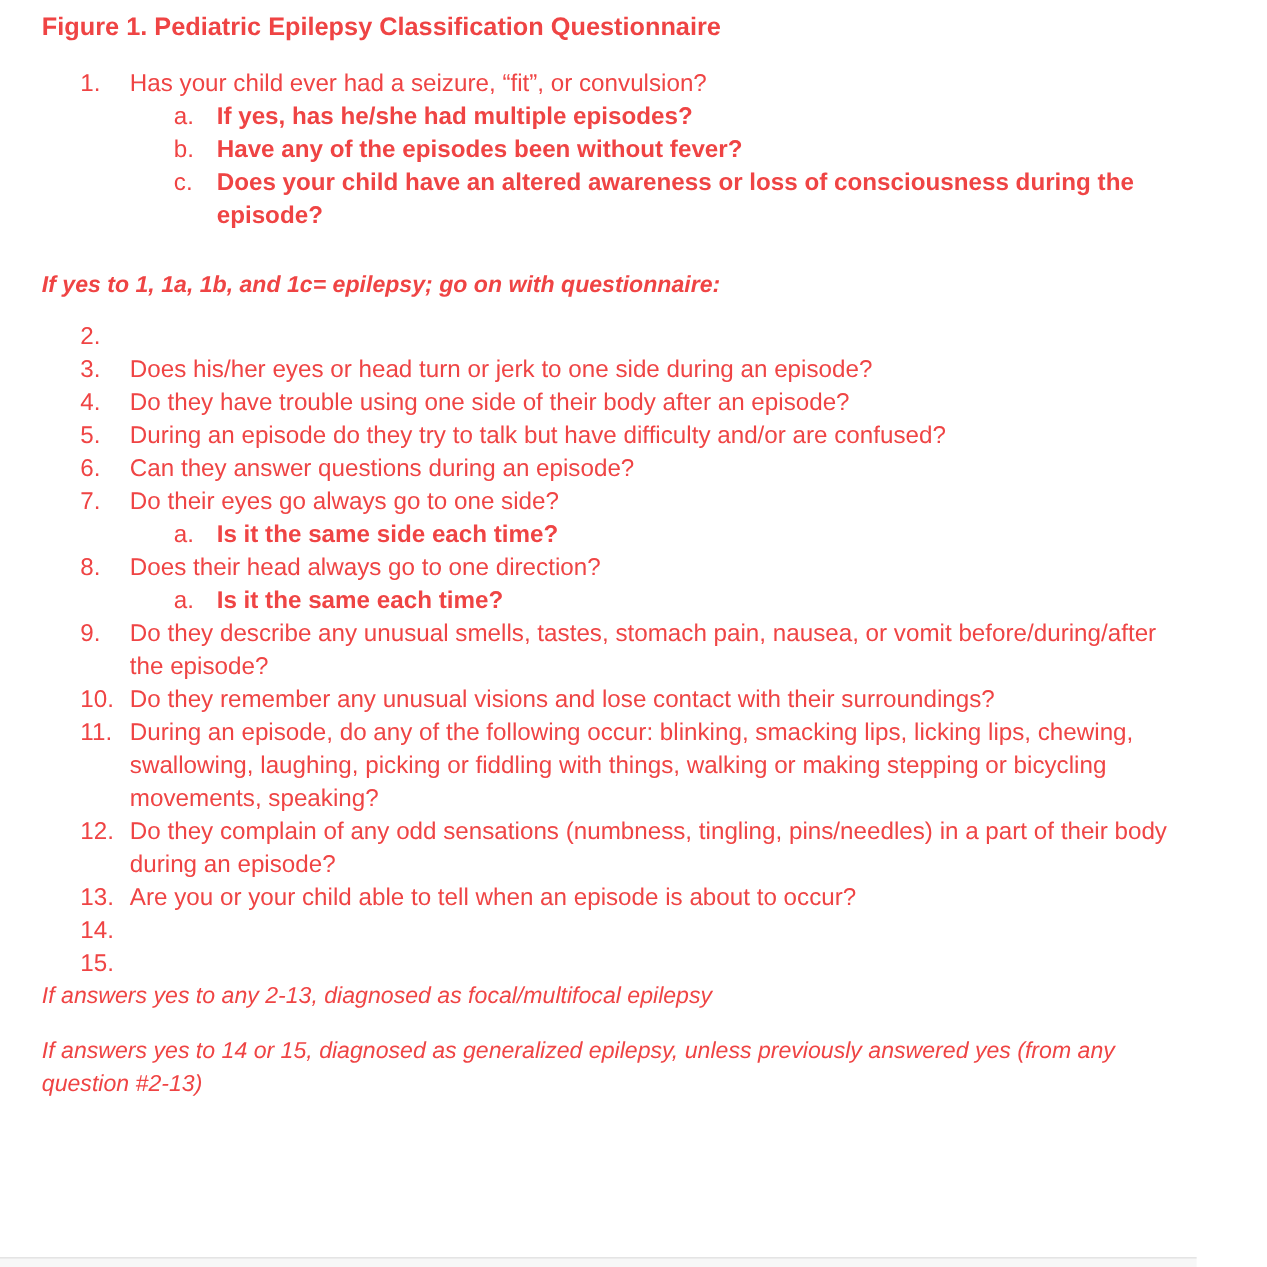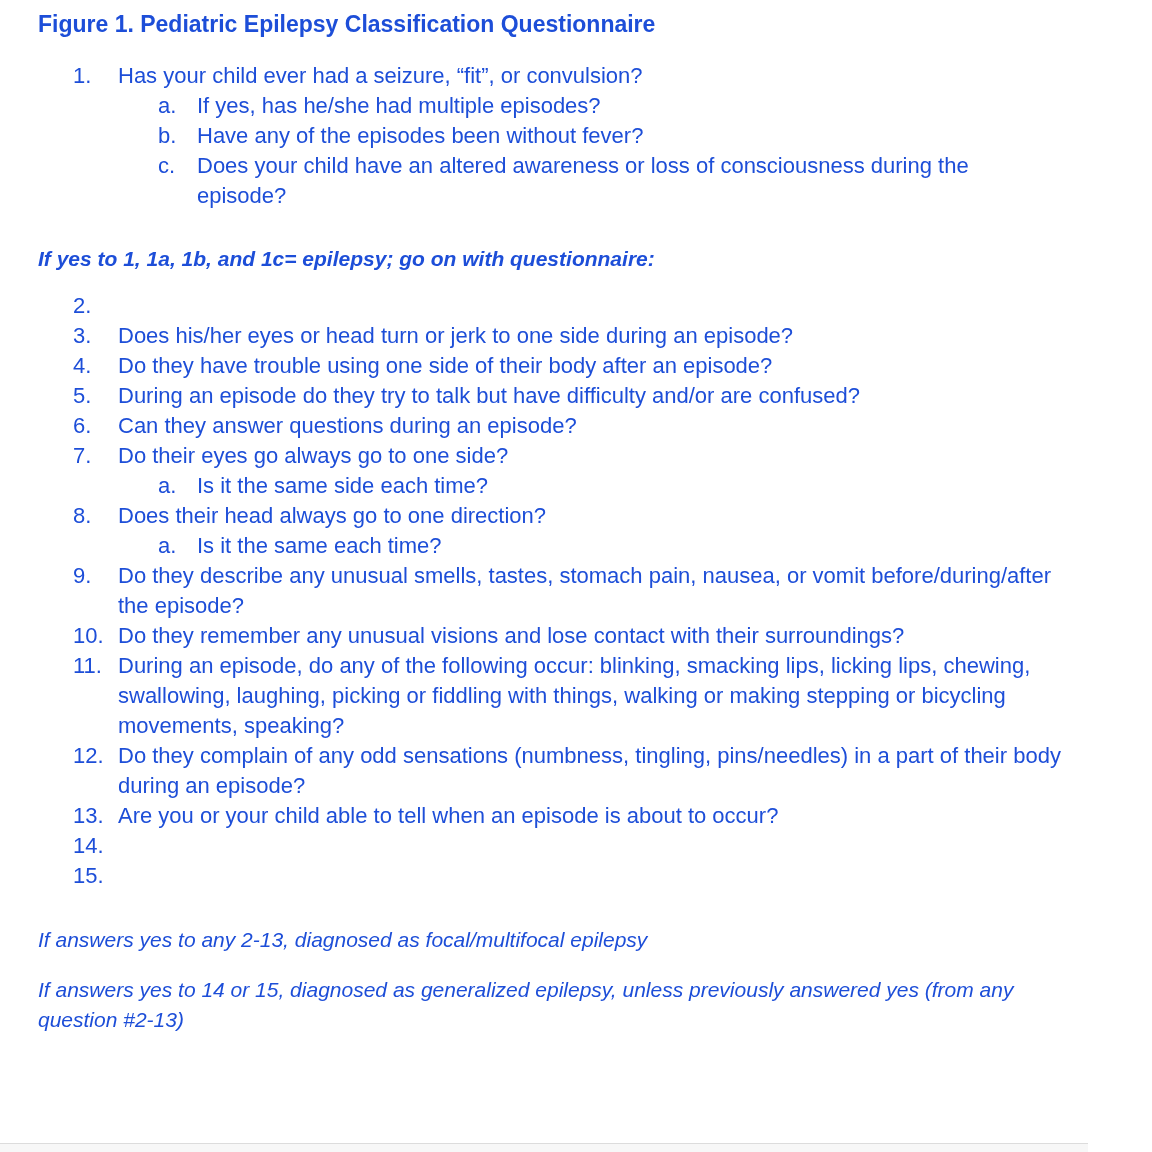--- a/index.html
+++ b/index.html
@@ -1,21 +1,21 @@
 <!DOCTYPE html>
 <html><head>
 <meta charset="utf-8">
 <style>
   html, body { margin: 0; padding: 0; background: #ffffff; }
   .page {
     position: relative;
     width: 1088px;
     height: 1152px;
     background: #ffffff;
-    color: #1d4ed8;
+    color: #ef4444;
     font-family: "Liberation Sans", "DejaVu Sans", sans-serif;
     overflow: hidden;
   }
   .title {
     margin: 0;
     padding: 9px 0 0 38px;
     font-size: 23px;
     font-weight: bold;
     line-height: 30px;
   }
@@ -37,30 +37,31 @@
   .sub-row { display: flex; margin-left: 40px; }
   .sub-num {
     flex: 0 0 39px;
     font-size: 22px;
     line-height: 30px;
   }
   .sub-body {
     width: 860px;
     font-size: 22px;
     line-height: 30px;
+    font-weight: bold;
   }
   .note {
     margin: 0 0 0 38px;
     max-width: 1050px;
     font-size: 21px;
     font-style: italic;
     line-height: 30px;
   }
   .note.mid { margin-top: 33px; font-weight: bold; }
-  .note.f1  { margin-top: 34px; }
+  .note.f1  { }
   .note.f2  { margin-top: 20px; }
   .caret {
     display: inline-block;
     width: 3px;
     height: 26px;
     background: #000000;
     vertical-align: text-bottom;
     margin-left: 4px;
     margin-bottom: -2px;
   }

